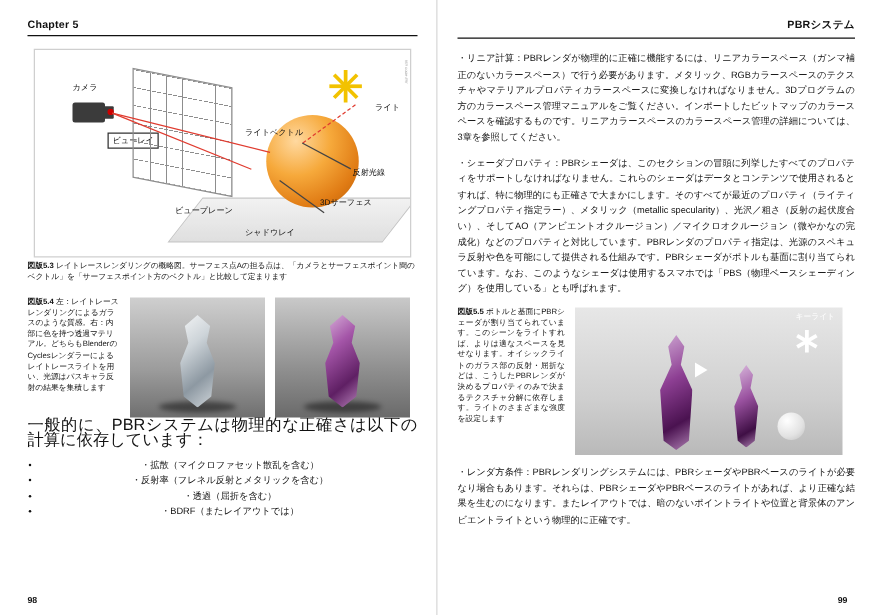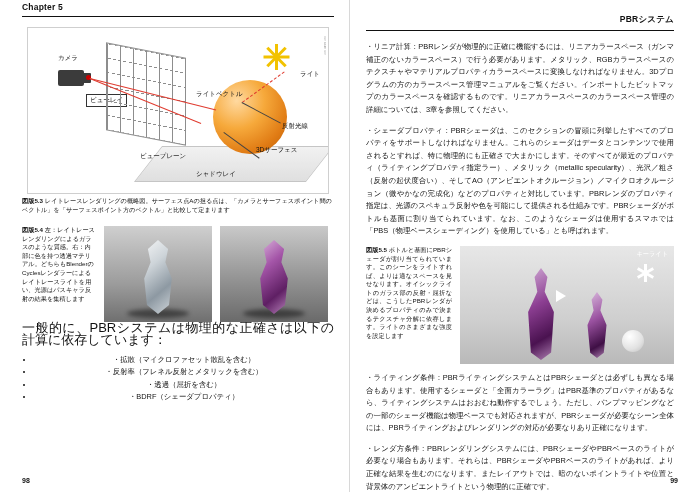--- a/index.html
+++ b/index.html
@@ -4,22 +4,22 @@
 <style>
   html,body{margin:0;padding:0;}
   body{
     width:700px;height:492px;overflow:hidden;
     background:#ffffff;
     font-family:"Liberation Sans", sans-serif;
     color:#111;
   }
   .spread{position:relative;width:700px;height:492px;display:flex;}
   .page{position:relative;height:492px;box-sizing:border-box;background:#fff;}
-  .page-left{width:350px;padding:2px 16px 10px 22px;}
-  .page-right{width:350px;padding:14px 26px 10px 16px;}
+  .page-left{width:350px;padding:14px 16px 10px 22px;}
+  .page-right{width:350px;padding:14px 16px 10px 16px;}
   .gutter{position:absolute;left:349px;top:0;width:2px;height:492px;background:#d8d8d8;}
 
   .runhead{
     display:flex;align-items:flex-end;justify-content:space-between;
     border-bottom:1.6px solid #111;padding-bottom:4px;margin-bottom:10px;
   }
   .runhead .chap{font-size:8.5px;font-weight:bold;letter-spacing:.2px;}
   .runhead .sect{font-size:8.5px;font-weight:bold;letter-spacing:.2px;}
   .runhead.right{justify-content:flex-end;}
 
@@ -191,21 +191,21 @@
         <div class="gemshade"></div>
         <div class="gem violet"></div>
       </div>
     </div>
 
     <p class="body">一般的に、PBRシステムは物理的な正確さは以下の計算に依存しています：</p>
     <ul class="bullets">
       <li>・拡散（マイクロファセット散乱を含む）</li>
       <li>・反射率（フレネル反射とメタリックを含む）</li>
       <li>・透過（屈折を含む）</li>
-      <li>・BDRF（シェーダプロパティ）</li>
+      <li>・BDRF（またレイアウトでは）</li>
     </ul>
 
     <div class="folio l">98</div>
   </div>
 
   <div class="gutter"></div>
 
   <div class="page page-right">
 
     <div class="runhead right">
@@ -228,21 +228,20 @@
           <div class="keylight">
               <i></i>
               <i></i>
               <i></i>
             </div>
           <div class="kl-label">キーライト</div>
           <div class="orb"></div>
         </div>
       </div>
 
-      <p>・ライティング条件：PBRライティングシステムとはPBRシェーダとは必ずしも異なる場合もあります。使用するシェーダと「全面カラーラグ」はPBR基準のプロパティがあるなら、ライティングシステムはおおむね動作するでしょう。ただし、パンプマッピングなどの一部のシェーダ機能は物理ベースでも対応されますが、PBRシェーダが必要なシーン全体には、PBRライティングおよびレンダリングの対応が必要なりあり正確になります。</p>
       <p>・レンダ方条件：PBRレンダリングシステムには、PBRシェーダやPBRベースのライトが必要なり場合もあります。それらは、PBRシェーダやPBRベースのライトがあれば、より正確な結果を生むのになります。またレイアウトでは、暗のないポイントライトや位置と背景体のアンビエントライトという物理的に正確です。</p>
 
     </div>
 
     <div class="folio r">99</div>
   </div>
 
 </div>
 
 </body></html>

